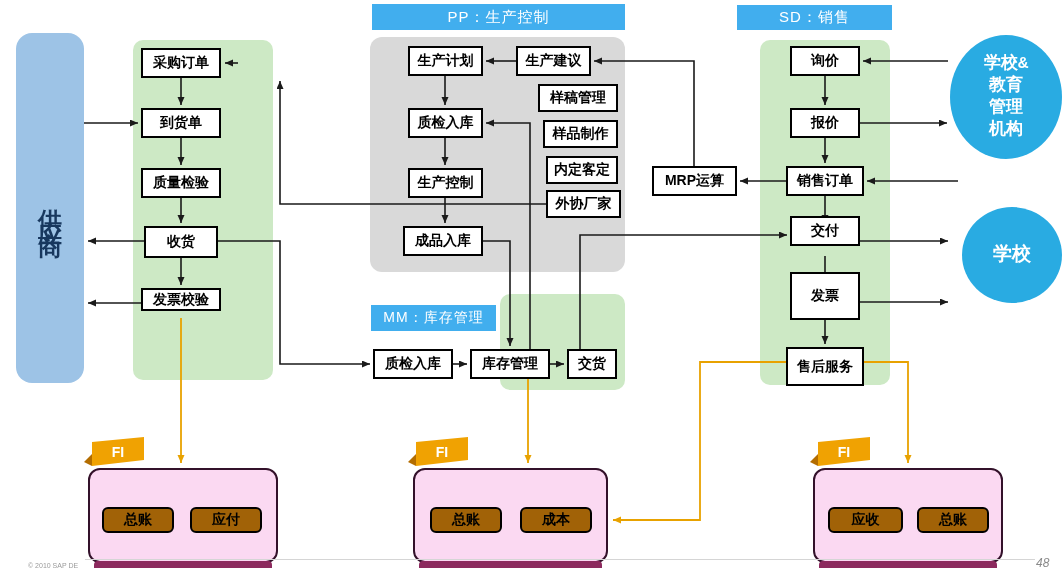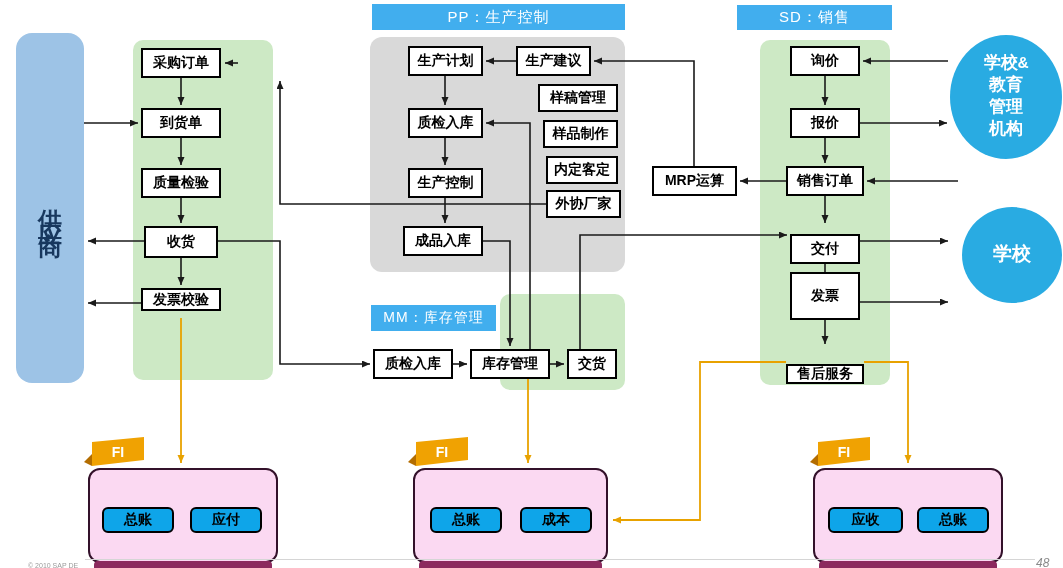--- a/index.html
+++ b/index.html
@@ -31,21 +31,21 @@
     display:flex; align-items:center; justify-content:center; font-weight:700; text-align:center;font-family:Liberation Mono, monospace;
   }
   .ellipse-text { white-space:pre-line; line-height:1.3; }
   .wires { position:absolute; left:0; top:0; }
   .wb { fill:none; stroke:#1A1A1A; stroke-width:1.6px; }
   .wo { fill:none; stroke:#E8A200; stroke-width:1.8px; }
   .fi-panel {
     position:absolute; background:#FBD9F2; border:2px solid #33112a; border-radius:12px; box-sizing:border-box;
   }
   .fi-box {
-    position:absolute; height:26px; background:#0ea5e9; border:2px solid #000; border-radius:6px;
+    position:absolute; height:26px; background:#a16207; border:2px solid #000; border-radius:6px;
     display:flex; align-items:center; justify-content:center;
     font-size:14px; font-weight:700; color:#000; box-sizing:border-box;
   }
   .fi-shadow { position:absolute; height:10px; background:#8C2A5E; border-radius:4px; }
   .ribbon { position:absolute; overflow:visible; }
   .footer-copy { position:absolute; left:28px; top:562px; font-size:7px; color:#9a9a9a; }
   .footer-page { position:absolute; left:1036px; top:556px; font-size:12px; color:#8a8a8a;font-style:italic; }
   .footer-line { position:absolute; left:85px; top:559px; width:950px; height:1px; background:#d5d5d5; }
 </style>
 </head>
@@ -129,23 +129,23 @@
   <div class="node" style="left:403px;top:226px;width:80px;height:30px">成品入库</div>
   <div class="node" style="left:652px;top:166px;width:85px;height:30px">MRP运算</div>
 
   <div class="node" style="left:373px;top:349px;width:80px;height:30px">质检入库</div>
   <div class="node" style="left:470px;top:349px;width:80px;height:30px">库存管理</div>
   <div class="node" style="left:567px;top:349px;width:50px;height:30px">交货</div>
 
   <div class="node" style="left:790px;top:46px;width:70px;height:30px">询价</div>
   <div class="node" style="left:790px;top:108px;width:70px;height:30px">报价</div>
   <div class="node" style="left:786px;top:166px;width:78px;height:30px">销售订单</div>
-  <div class="node" style="left:790px;top:234px;width:70px;height:30px">交付</div>
+  <div class="node" style="left:790px;top:216px;width:70px;height:30px">交付</div>
   <div class="node" style="left:790px;top:272px;width:70px;height:48px">发票</div>
-  <div class="node" style="left:786px;top:364px;width:78px;height:20px">售后服务</div>
+  <div class="node" style="left:786px;top:347px;width:78px;height:39px">售后服务</div>
 
   <div class="ellipse" style="left:950px;top:35px;width:112px;height:124px;font-size:17px">
     <span class="ellipse-text">学校&amp;
 教育
 管理
 机构</span>
   </div>
   <div class="ellipse" style="left:962px;top:207px;width:100px;height:96px;font-size:19px">
     <span class="ellipse-text">学校</span>
   </div>

